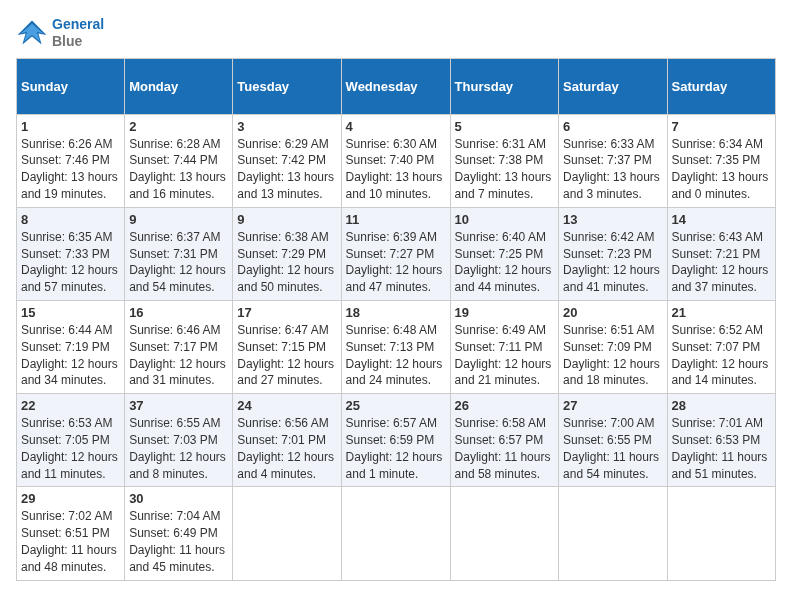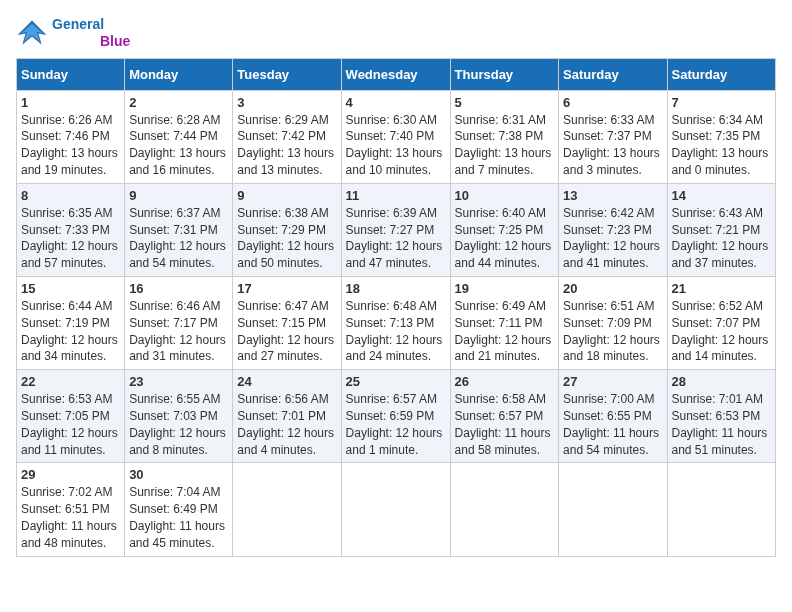--- a/index.html
+++ b/index.html
@@ -38,21 +38,21 @@
       color: #333;
     }
     table {
       width: 100%;
       border-collapse: collapse;
       font-size: 11px;
     }
     thead tr th {
       background: #1a6eb5;
       color: #fff;
-      padding: 8px 4px;
+      padding: 20px 4px;
       text-align: left;
       font-size: 13px;
       font-weight: bold;
       border: 1px solid #ccc;
     }
     tbody tr td {
       vertical-align: top;
       padding: 4px 4px;
       border: 1px solid #ccc;
       min-height: 70px;
@@ -83,21 +83,21 @@
 <body>
 
 <div class="header">
   <div class="logo">
     <svg class="logo-bird" viewBox="0 0 40 35" xmlns="http://www.w3.org/2000/svg">
       <polygon points="20,2 38,20 28,18 32,32 20,22 8,32 12,18 2,20" fill="#1a6eb5"></polygon>
       <polygon points="20,6 34,18 26,16 30,28 20,20 10,28 14,16 6,18" fill="#4a9fe0"></polygon>
     </svg>
     <div>
       <div style="font-size:14px;font-weight:bold;color:#1a6eb5;line-height:1.2;">General</div>
-      <div style="font-size:14px;font-weight:bold;color:#a21caf;line-height:1.2;margin-left:48px;">Blue</div>
+      <div style="font-size:14px;font-weight:bold;color:#737373;line-height:1.2;">Blue</div>
     </div>
   </div>
   <div class="title-block">
   </div>
 </div>
 
 <table>
   <thead>
     <tr>
     <th>Sunday</th>
@@ -199,21 +199,21 @@
           <span class="day-num">21</span>
           <div class="day-detail">Sunrise: 6:52 AM<br>Sunset: 7:07 PM<br>Daylight: 12 hours and 14 minutes.</div>
         </td>
       </tr>
       <tr>
         <td>
           <span class="day-num">22</span>
           <div class="day-detail">Sunrise: 6:53 AM<br>Sunset: 7:05 PM<br>Daylight: 12 hours and 11 minutes.</div>
         </td>
         <td>
-          <span class="day-num">23</span>
+          <span class="day-num">37</span>
           <div class="day-detail">Sunrise: 6:55 AM<br>Sunset: 7:03 PM<br>Daylight: 12 hours and 8 minutes.</div>
         </td>
         <td>
           <span class="day-num">24</span>
           <div class="day-detail">Sunrise: 6:56 AM<br>Sunset: 7:01 PM<br>Daylight: 12 hours and 4 minutes.</div>
         </td>
         <td>
           <span class="day-num">25</span>
           <div class="day-detail">Sunrise: 6:57 AM<br>Sunset: 6:59 PM<br>Daylight: 12 hours and 1 minute.</div>
         </td>

